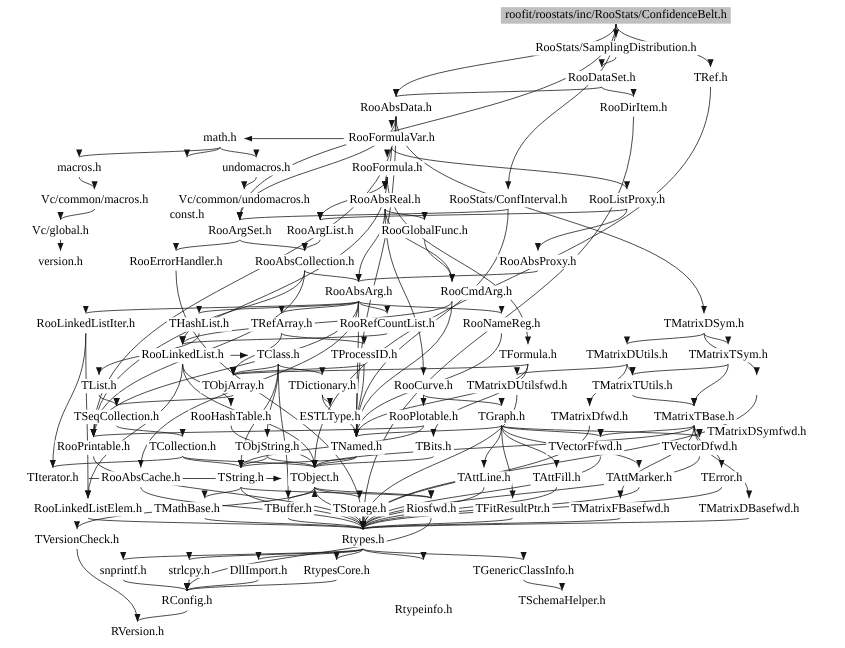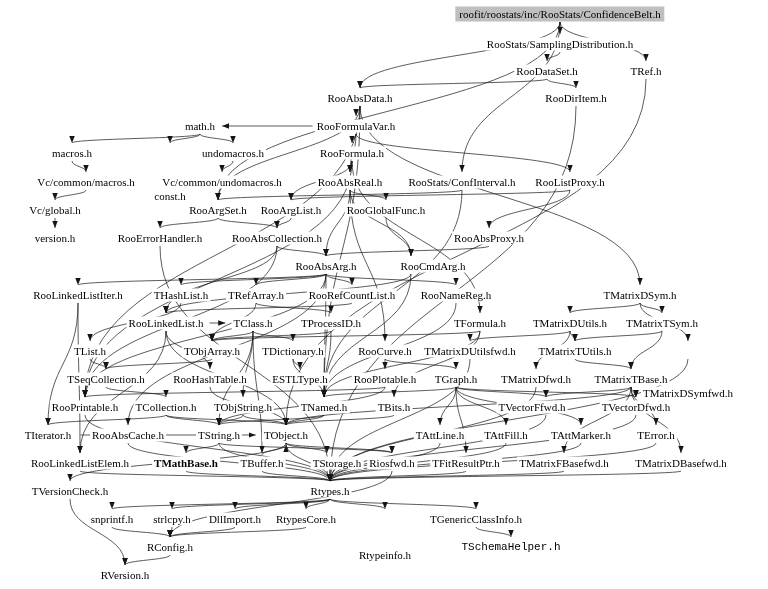--- a/index.html
+++ b/index.html
@@ -276,31 +276,31 @@
     <div class="node" style="left: 636px; top: 407px;">TVectorDfwd.h</div>
     <div class="node" style="left: 48px; top: 435px;">TIterator.h</div>
     <div class="node" style="left: 128px; top: 435px;">RooAbsCache.h</div>
     <div class="node" style="left: 219px; top: 435px;">TString.h</div>
     <div class="node" style="left: 286px; top: 435px;">TObject.h</div>
     <div class="node" style="left: 440px; top: 435px;">TAttLine.h</div>
     <div class="node" style="left: 506px; top: 435px;">TAttFill.h</div>
     <div class="node" style="left: 581px; top: 435px;">TAttMarker.h</div>
     <div class="node" style="left: 656px; top: 435px;">TError.h</div>
     <div class="node" style="left: 80px; top: 463px; text-align: center;">RooLinkedListElem.h</div>
-    <div class="node" style="left: 186px; top: 463px; font-weight: bold;">TMathBase.h</div>
+    <div class="node" style="left: 170px; top: 463px;">TMathBase.h</div>
     <div class="node" style="left: 262px; top: 463px;">TBuffer.h</div>
-    <div class="node" style="left: 327px; top: 463px; margin-left: 10px;">TStorage.h</div>
+    <div class="node" style="left: 327px; top: 463px;">TStorage.h</div>
     <div class="node" style="left: 392px; top: 463px;">Riosfwd.h</div>
     <div class="node" style="left: 466px; top: 463px;">TFitResultPtr.h</div>
     <div class="node" style="left: 564px; top: 463px;">TMatrixFBasefwd.h</div>
     <div class="node" style="left: 681px; top: 463px;">TMatrixDBasefwd.h</div>
     <div class="node" style="left: 70px; top: 491px;">TVersionCheck.h</div>
     <div class="node" style="left: 330px; top: 491px;">Rtypes.h</div>
     <div class="node" style="left: 112px; top: 519px;">snprintf.h</div>
     <div class="node" style="left: 172px; top: 519px;">strlcpy.h</div>
     <div class="node" style="left: 235px; top: 519px;">DllImport.h</div>
     <div class="node" style="left: 306px; top: 519px;">RtypesCore.h</div>
     <div class="node" style="left: 385px; top: 519px; margin-top: 36px;">Rtypeinfo.h</div>
     <div class="node" style="left: 476px; top: 519px;">TGenericClassInfo.h</div>
     <div class="node" style="left: 170px; top: 547px;">RConfig.h</div>
-    <div class="node" style="left: 511px; top: 547px; font-family: Liberation Mono, monospace;">TSchemaHelper.h</div>
+    <div class="node" style="left: 511px; top: 547px;">TSchemaHelper.h</div>
     <div class="node" style="left: 125px; top: 575px;">RVersion.h</div>
   </div>
 
 </body></html>

